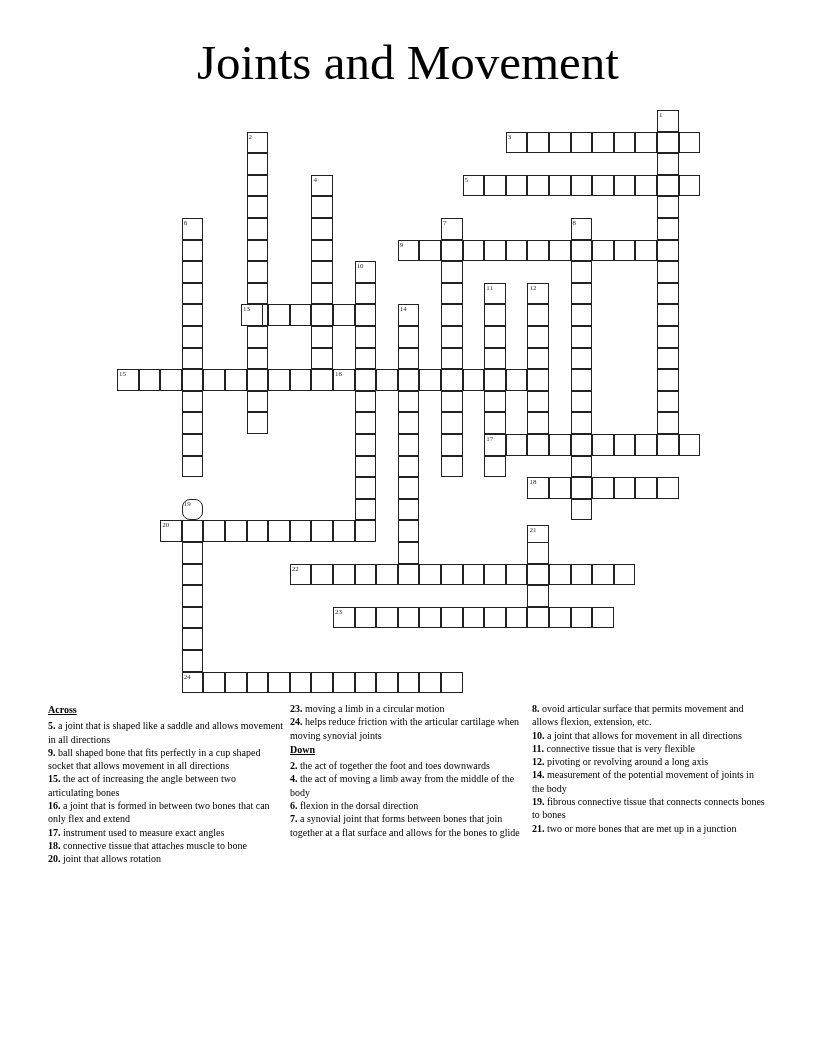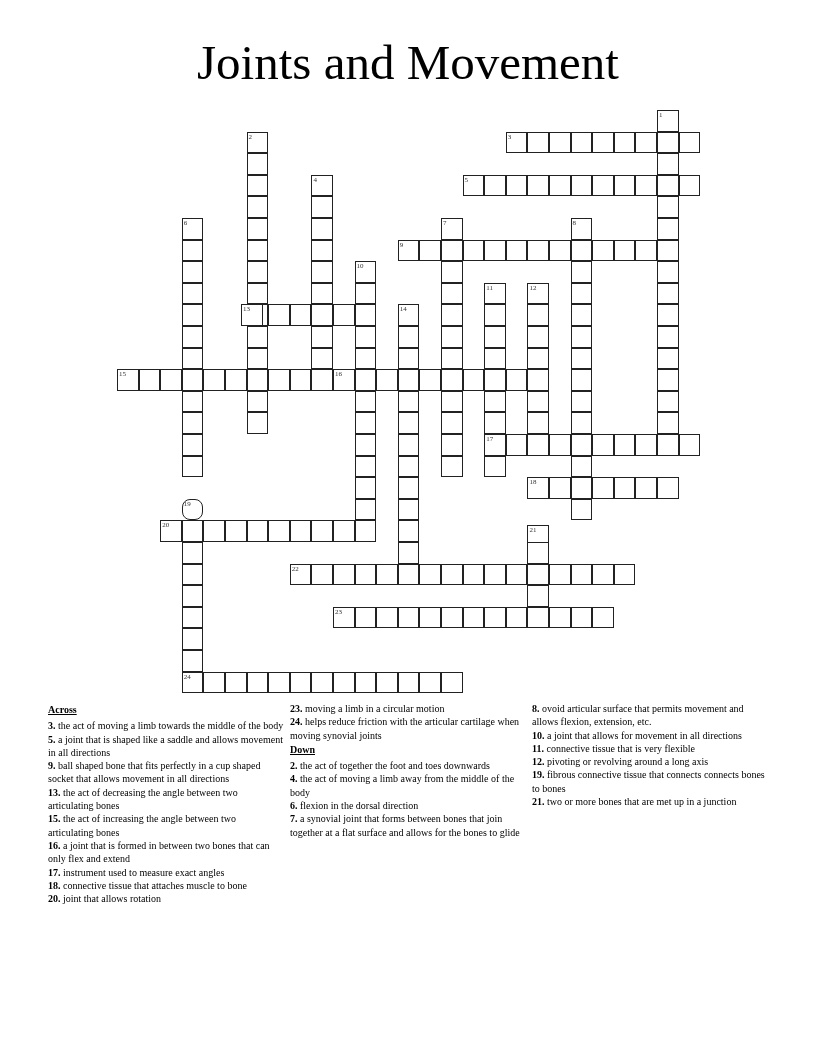--- a/index.html
+++ b/index.html
@@ -318,24 +318,22 @@
     <div class="cell" style="left: 354.6px; top: 671.6px;"></div>
     <div class="cell" style="left: 376.2px; top: 671.6px;"></div>
     <div class="cell" style="left: 397.8px; top: 671.6px;"></div>
     <div class="cell" style="left: 419.4px; top: 671.6px;"></div>
     <div class="cell" style="left: 441px; top: 671.6px;"></div>
   </div>
 
 <div class="clues col1">
   <div class="clue-heading">Across</div>
   <div id="across-col1">
-      <div class="clue"><b>3.</b><span> the act of moving a limb towards the middle of the body</span></div>
       <div class="clue"><b>5.</b><span> a joint that is shaped like a saddle and allows movement in all directions</span></div>
       <div class="clue"><b>9.</b><span> ball shaped bone that fits perfectly in a cup shaped socket that allows movement in all directions</span></div>
-      <div class="clue"><b>13.</b><span> the act of decreasing the angle between two articulating bones</span></div>
       <div class="clue"><b>15.</b><span> the act of increasing the angle between two articulating bones</span></div>
       <div class="clue"><b>16.</b><span> a joint that is formed in between two bones that can only flex and extend</span></div>
       <div class="clue"><b>17.</b><span> instrument used to measure exact angles</span></div>
       <div class="clue"><b>18.</b><span> connective tissue that attaches muscle to bone</span></div>
       <div class="clue"><b>20.</b><span> joint that allows rotation</span></div>
     </div>
 </div>
 <div class="clues col2">
   <div id="across-col2">
       <div class="clue"><b>23.</b><span> moving a limb in a circular motion</span></div>
@@ -348,16 +346,17 @@
       <div class="clue"><b>6.</b><span> flexion in the dorsal direction</span></div>
       <div class="clue"><b>7.</b><span> a synovial joint that forms between bones that join together at a flat surface and allows for the bones to glide</span></div>
     </div>
 </div>
 <div class="clues col3">
   <div id="down-col3">
       <div class="clue"><b>8.</b><span> ovoid articular surface that permits movement and allows flexion, extension, etc.</span></div>
       <div class="clue"><b>10.</b><span> a joint that allows for movement in all directions</span></div>
       <div class="clue"><b>11.</b><span> connective tissue that is very flexible</span></div>
       <div class="clue"><b>12.</b><span> pivoting or revolving around a long axis</span></div>
+      <div class="clue"><b>14.</b><span> measurement of the potential movement of joints in the body</span></div>
       <div class="clue"><b>19.</b><span> fibrous connective tissue that connects connects bones to bones</span></div>
       <div class="clue"><b>21.</b><span> two or more bones that are met up in a junction</span></div>
     </div>
 </div>
 
 </body></html>

